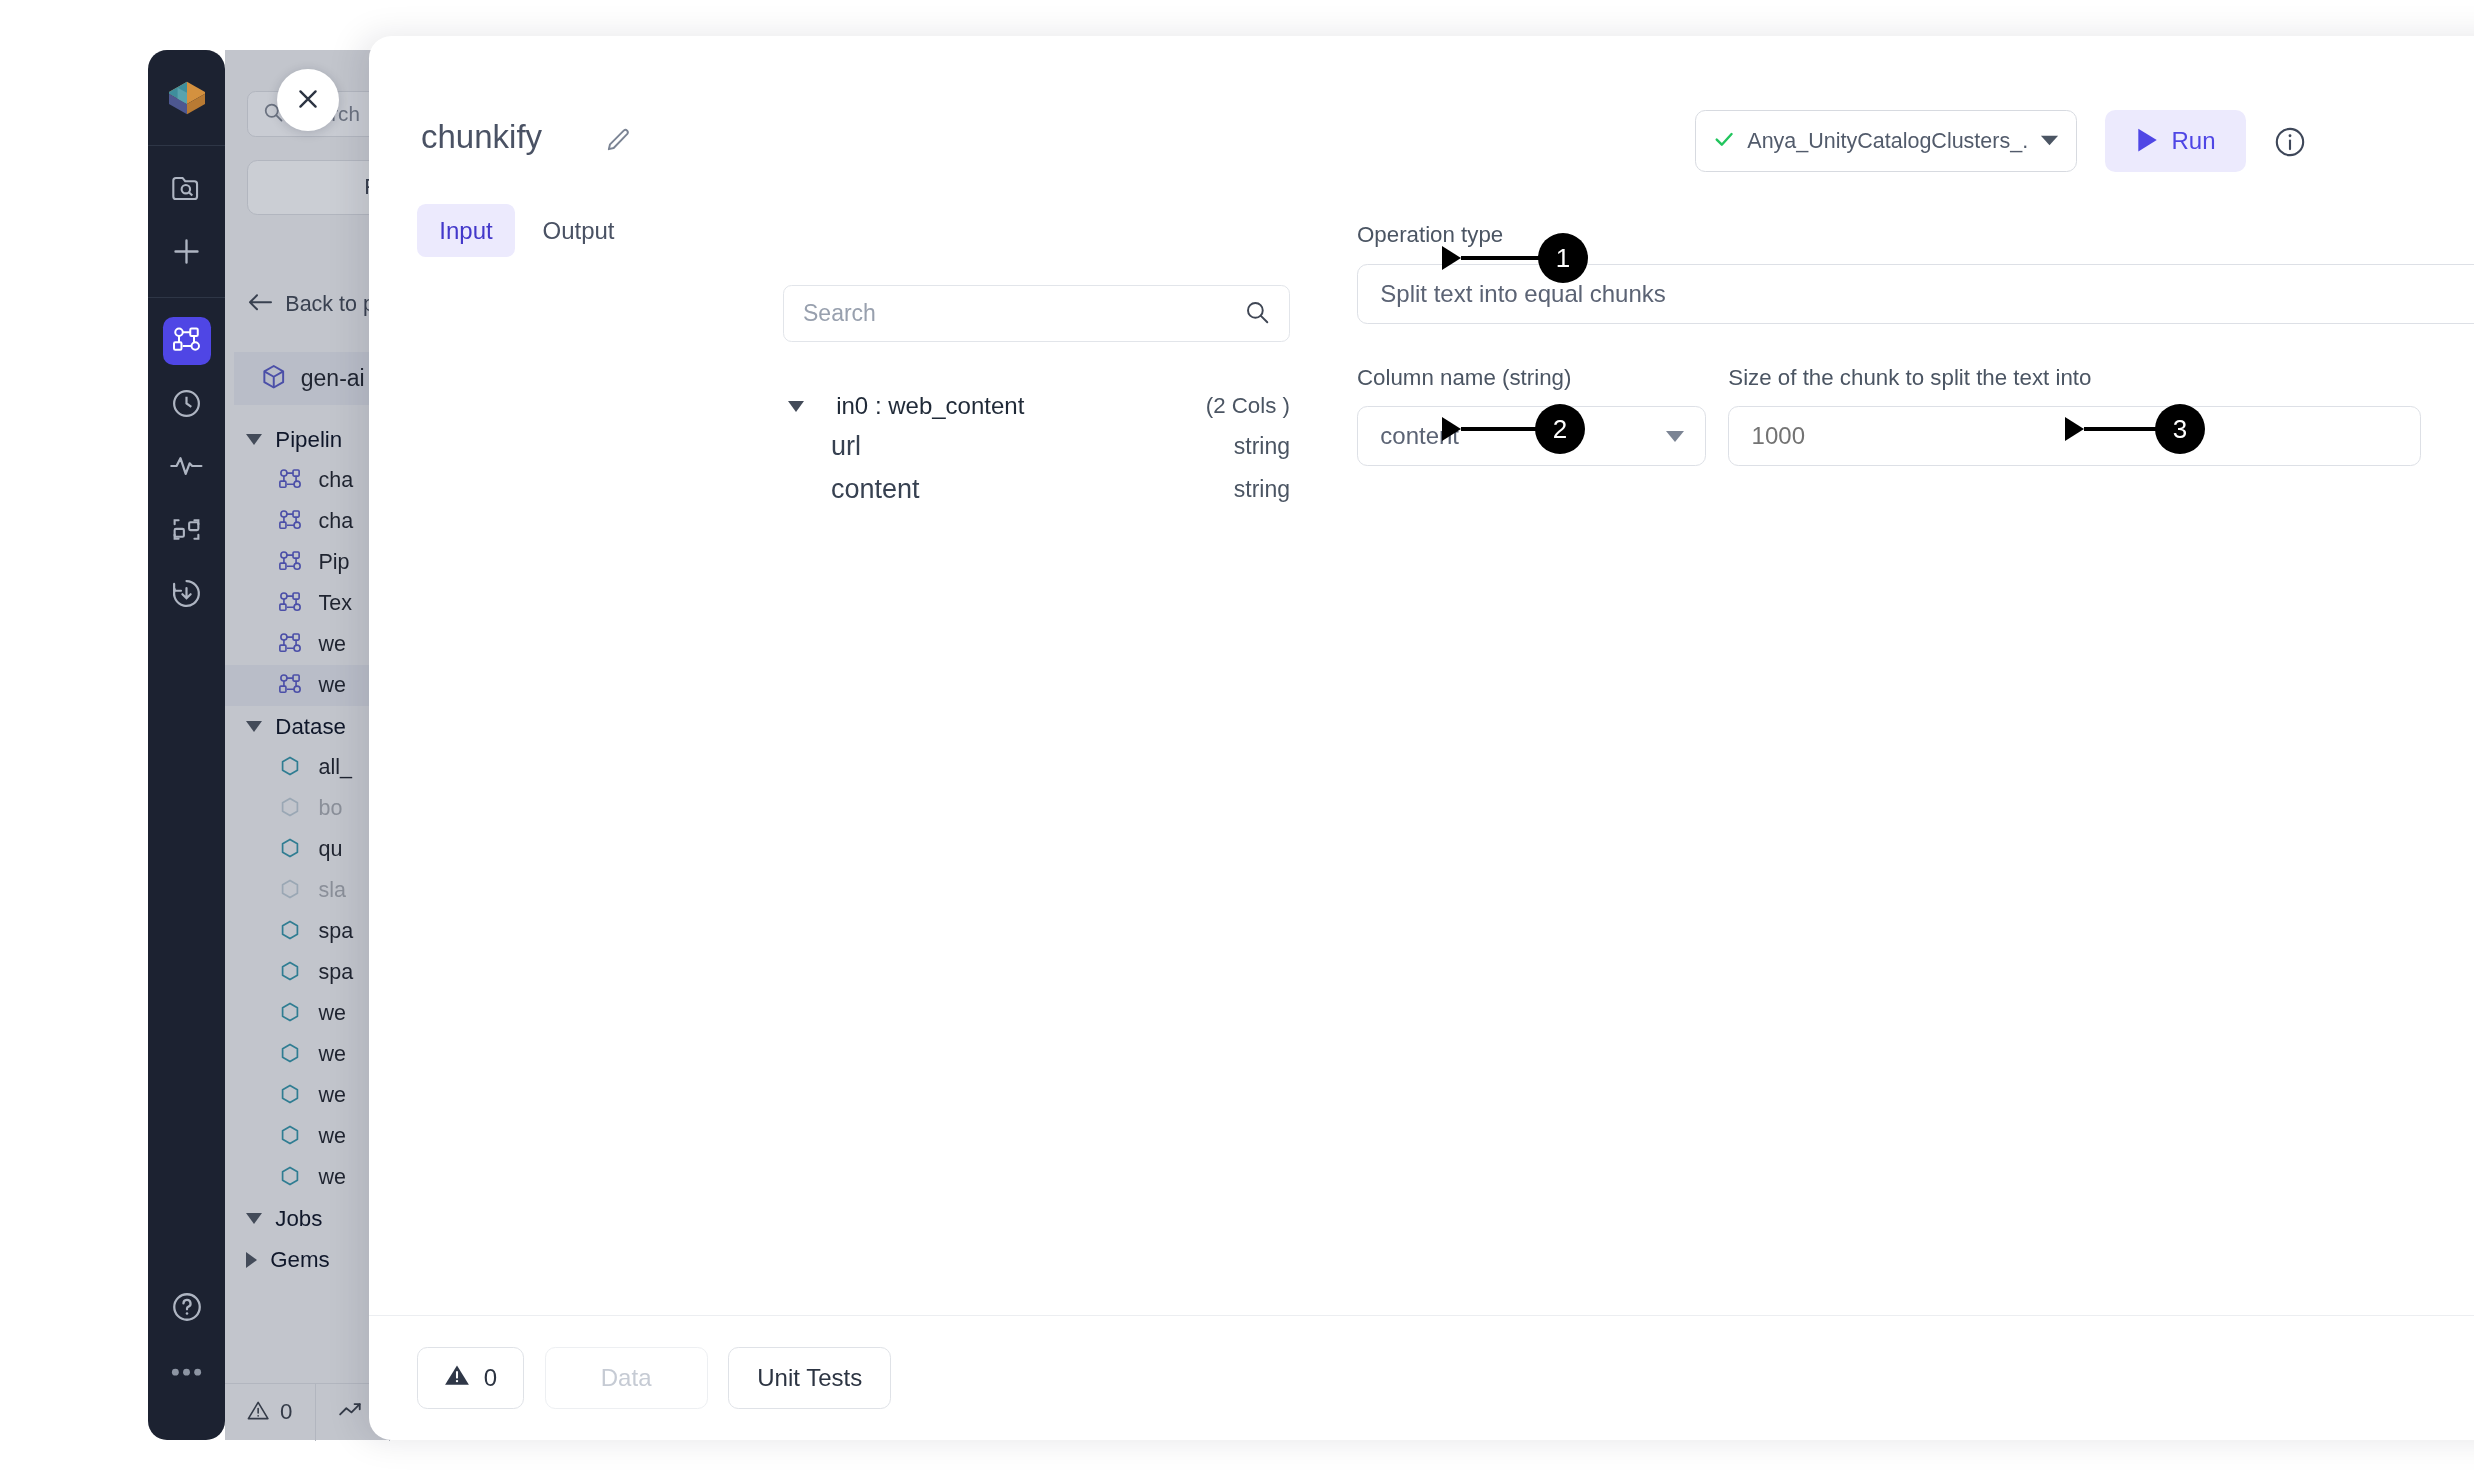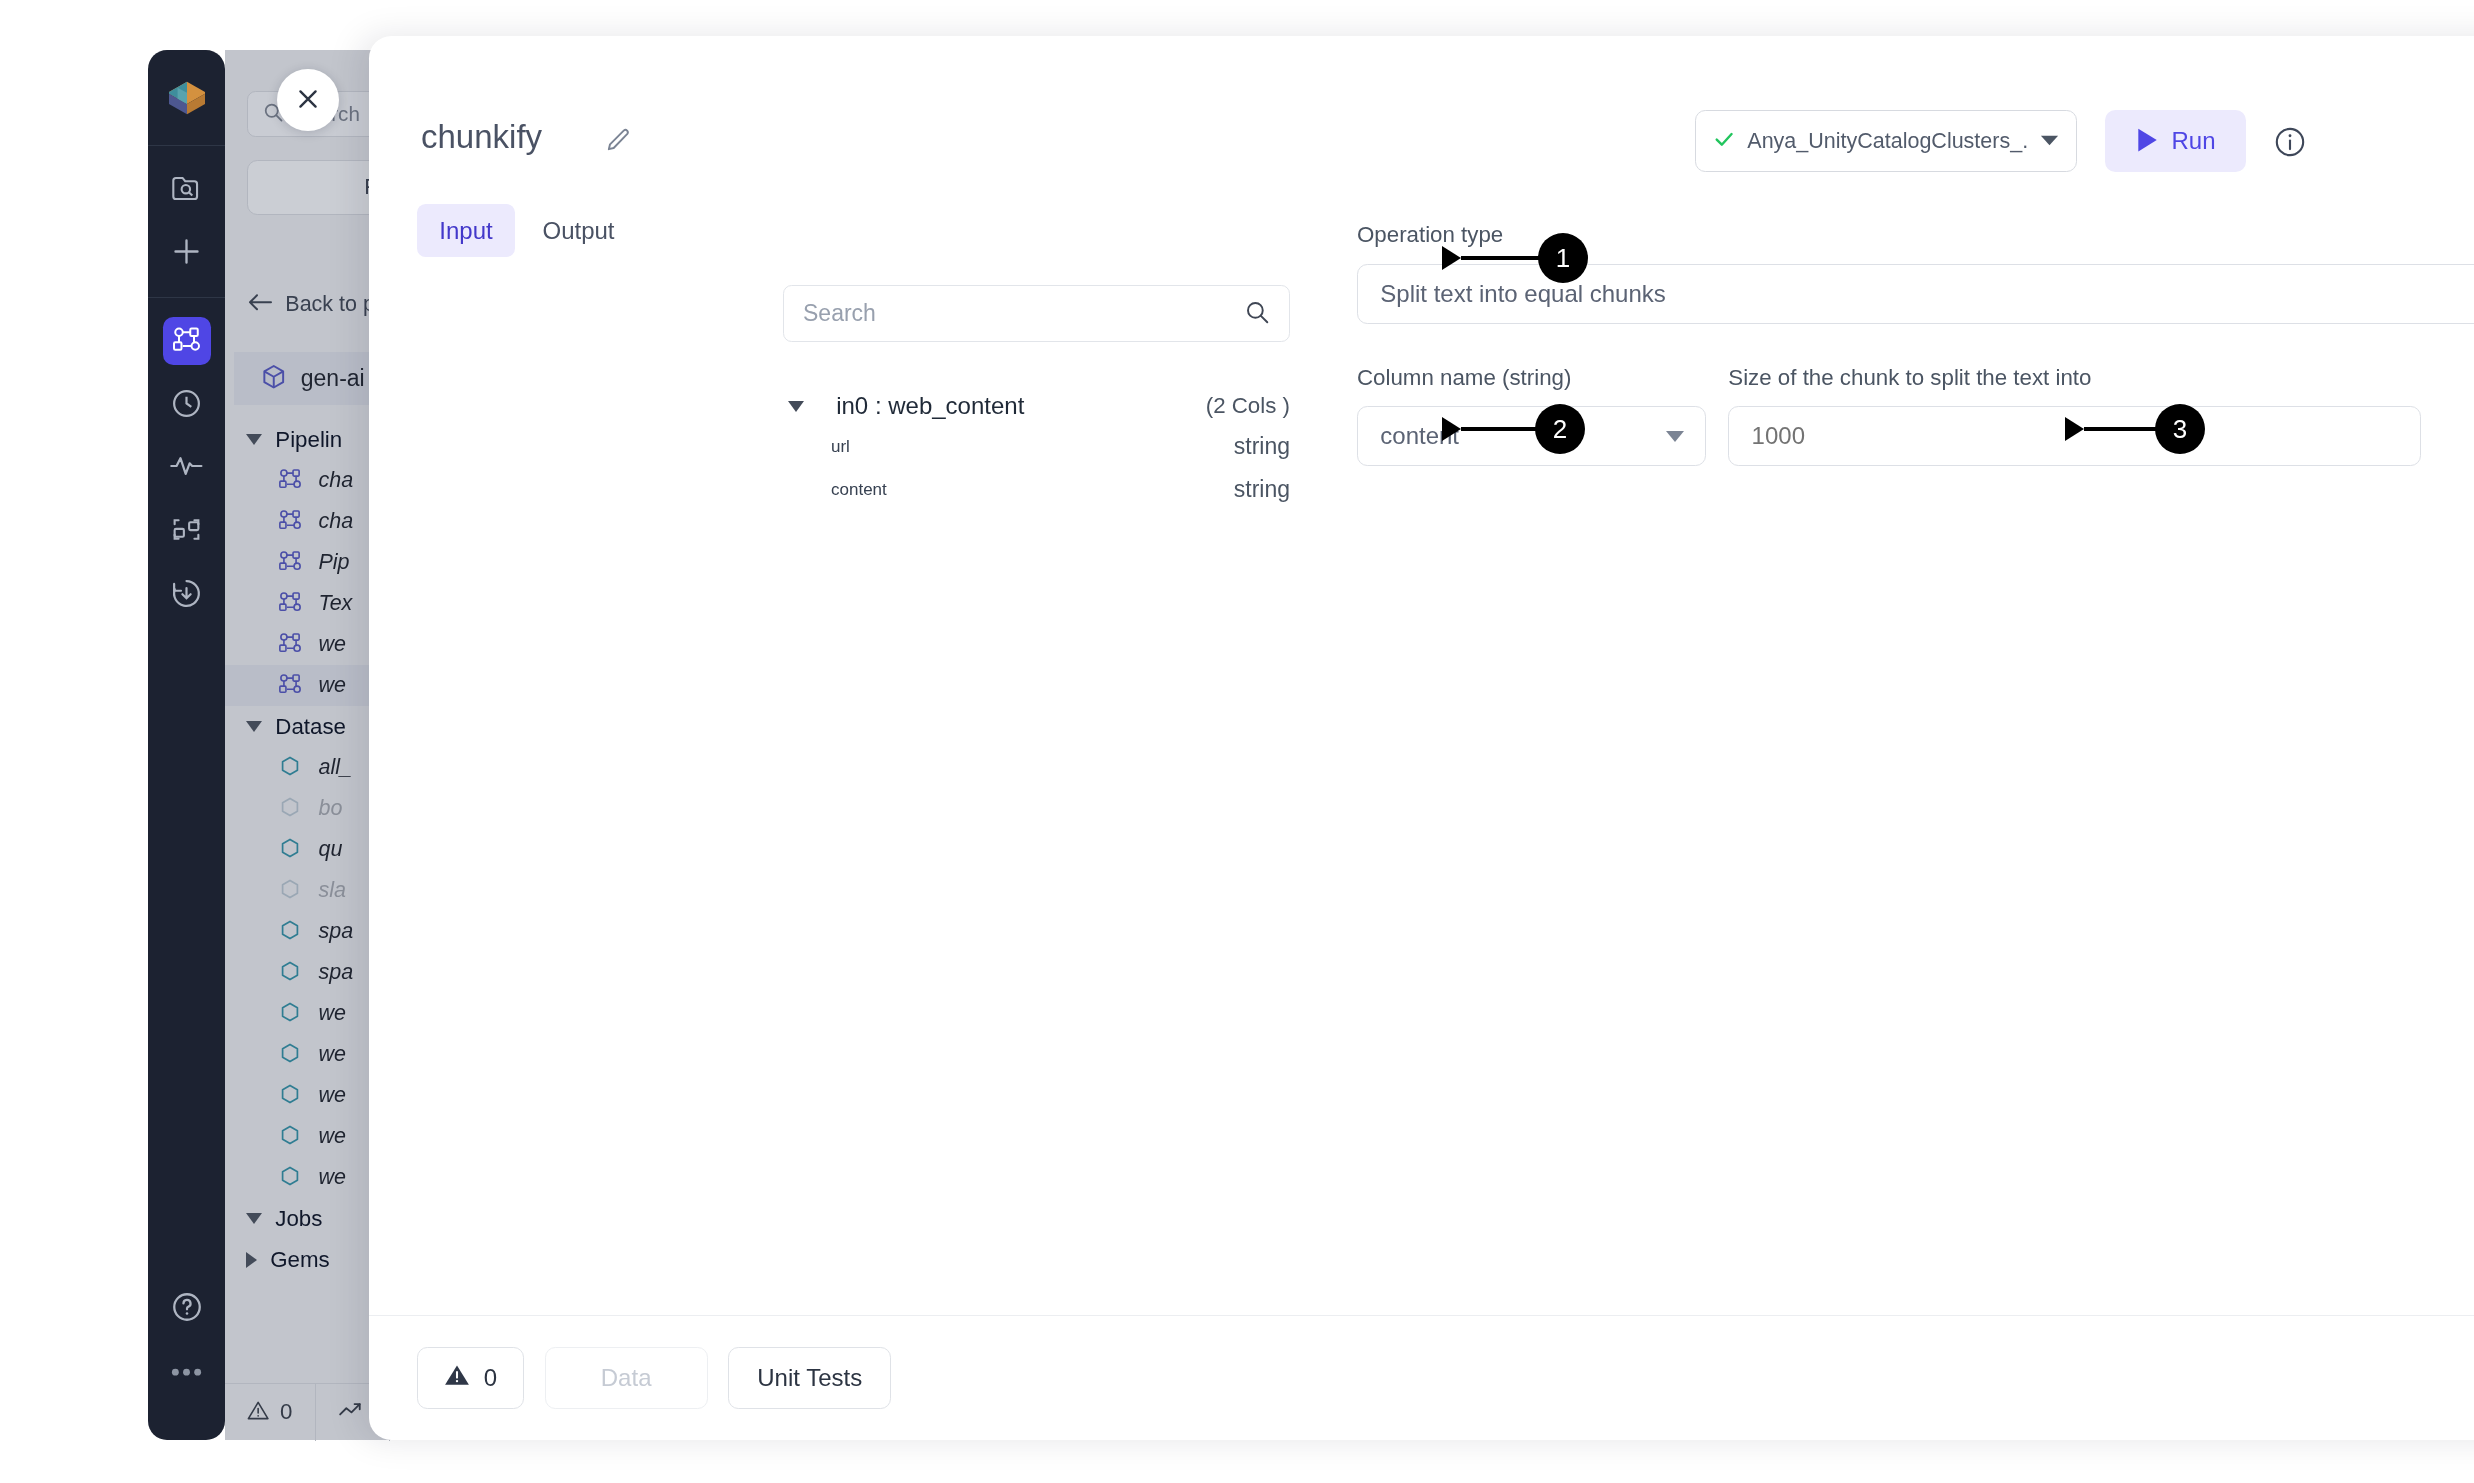--- a/index.html
+++ b/index.html
@@ -57,21 +57,21 @@
     background:#b9bdc8; display:flex; align-items:center; gap:13.7px; padding-left:26px;
   }
   .tp-genai-txt { font-size:23px; color:#1f2430; white-space:nowrap; }
 
   .tp-list { position:absolute; left:0; top:369px; width:327px; }
   .tp-row { height:41px; display:flex; align-items:center; white-space:nowrap; }
   .tp-row.group { padding-left:20.6px; gap:13.7px; }
   .tp-row.leaf  { padding-left:52px; gap:15.5px; }
   .tp-row.sel { background:#b9bdc8; }
   .tp-group-txt { font-size:22.3px; color:#0f172a; }
-  .tp-leaf-txt { font-size:21.5px; color:#1f2430;font-style:italic; }
+  .tp-leaf-txt { font-size:21.5px; color:#1f2430; }
   .tp-leaf-txt.dim { color:#8a8f99; }
   .caret { width:0; height:0; }
   .caret.down { border-left:8.6px solid transparent; border-right:8.6px solid transparent; border-top:11.2px solid #434b59; }
   .caret.right { border-top:8.6px solid transparent; border-bottom:8.6px solid transparent; border-left:11.2px solid #434b59; }
 
   .tp-status {
     position:absolute; left:0; bottom:0; width:327px; height:57px;
     border-top:0.9px solid #b2b6bf; display:flex; align-items:center;
   }
   .tp-status-cell {
@@ -131,21 +131,21 @@
   }
   .sc-search-txt { flex:1; font-size:23px; color:#98a0ae; }
   .sc-node {
     margin-top:45px; height:38px; display:flex; align-items:center; gap:32px; padding-left:5.2px;
   }
   .sc-node-name { font-size:24px; color:#1f2937; }
   .sc-cols { margin-left:auto; font-size:22.3px; color:#4b5563; }
   .sc-field {
     height:43px; display:flex; align-items:center; padding-left:48px;
   }
-  .sc-field-name { font-size:17px; color:#374151; }
+  .sc-field-name { font-size:27px; color:#374151; }
   .sc-field-type { margin-left:auto; font-size:23px; color:#4b5563; }
 
   
   .form { position:absolute; left:988px; top:186px; width:1298px; }
   .fld-label { font-size:22.3px; color:#4b5563; margin-bottom:15.5px; }
   .fld-box {
     height:60px; border:0.9px solid #dde0e6; border-radius:10.3px; background:#ffffff;
     display:flex; align-items:center; padding:0 22.3px; position:relative;
   }
   .fld-val { font-size:24px; color:#5b6374; }

